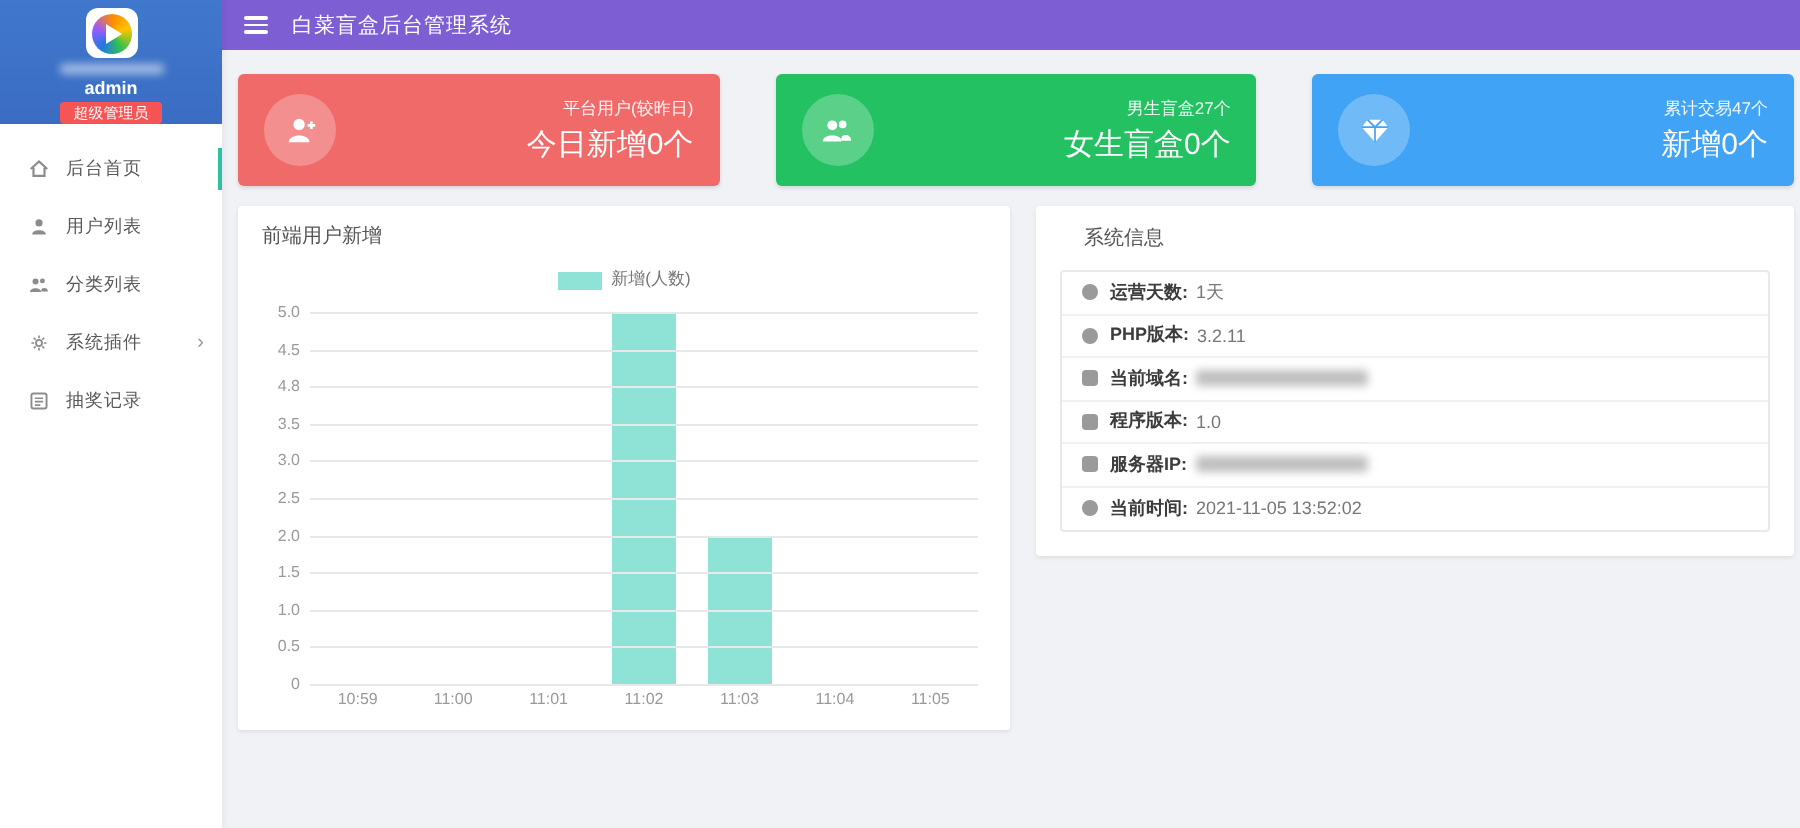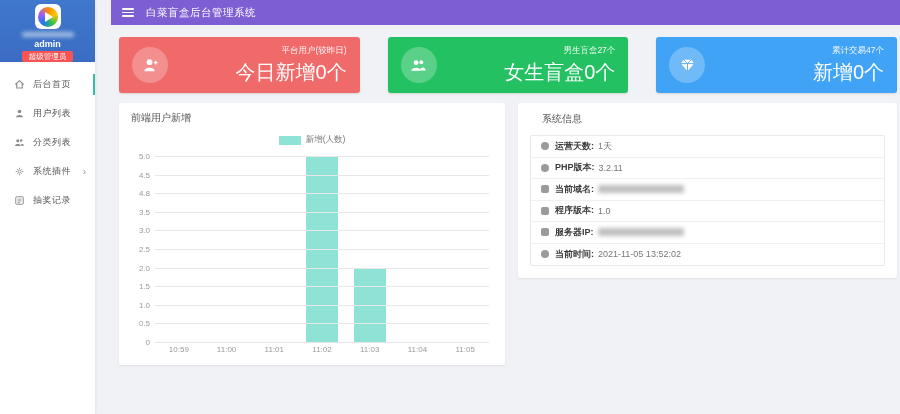--- a/index.html
+++ b/index.html
@@ -1,20 +1,20 @@
 <!DOCTYPE html>
 <html><head>
 <meta charset="utf-8">
 <style>
   * { margin:0; padding:0; box-sizing:border-box; }
   html,body { width:900px; height:414px; overflow:hidden;
     font-family:"Liberation Sans","DejaVu Sans",sans-serif; background:#f1f2f5; }
 
   
-  .sidebar { position:absolute; left:0; top:0; width:95px; height:414px;
+  .sidebar { position:absolute; left:0; top:0; width:111px; height:414px;
     background:#fff; box-shadow:1px 0 3px rgba(0,0,0,.06); z-index:2; }
   .logo-panel { height:62px; background:linear-gradient(180deg,#4078cd,#3a6cc2);
     display:flex; flex-direction:column; align-items:center; padding-top:4px; }
   .logo { width:26px; height:26px; background:#fff; border-radius:6px;
     display:flex; align-items:center; justify-content:center; }
   .logo-circle { width:20px; height:20px; border-radius:50%; position:relative;
     background:conic-gradient(#ff8a00,#ffc400,#35c24a,#1d7be0,#9b59ff,#ff8a00); }
   .play-tri { position:absolute; left:7px; top:5px; width:0; height:0;
     border-left:8px solid #fff; border-top:5px solid transparent; border-bottom:5px solid transparent; }
   .blur-line { width:52px; height:5px; margin-top:3px; border-radius:2px;
@@ -41,21 +41,21 @@
   
   .main { position:absolute; left:111px; top:25px; right:0; bottom:0; }
   .cards { display:flex; gap:28px; margin:12px 3px 0 8px; }
   .card { flex:1; height:56px; border-radius:3px; color:#fff; display:flex;
     align-items:center; justify-content:space-between; padding:0 13px;
     box-shadow:0 1px 2px rgba(0,0,0,.12); }
   .card-icon-wrap { width:36px; height:36px; border-radius:50%;
     background:rgba(255,255,255,.25); display:flex; align-items:center; justify-content:center; }
   .card-text { text-align:right; }
   .card-small { font-size:8.5px; opacity:.95; margin-bottom:2px; }
-  .card-big { font-size:20px; }
+  .card-big { font-size:15px; }
 
   .content { display:flex; gap:13px; margin:10px 3px 0 8px; align-items:flex-start; }
   .panel { background:#fff; border-radius:2px; box-shadow:0 1px 2px rgba(0,0,0,.08); }
   .chart-card { width:386px; height:262px; padding:8px 0 0 0; }
   .panel-title { font-size:10px; color:#555; padding:0 12px; }
 
   .legend { display:flex; justify-content:center; align-items:center; gap:5px; margin-top:9px; }
   .legend-swatch { width:22px; height:9px; background:#8fe3d6; }
   .legend-label { font-size:8.5px; color:#777; }
 

